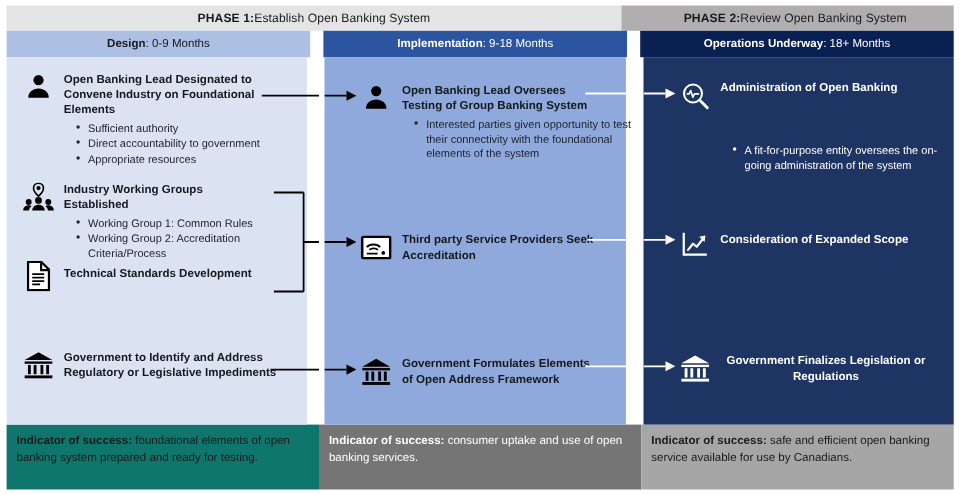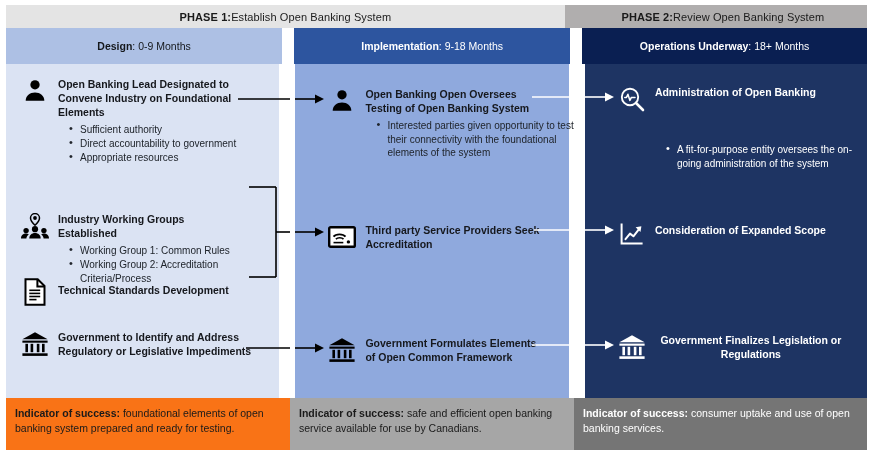--- a/index.html
+++ b/index.html
@@ -10,41 +10,41 @@
 
   
   .phase-row{display:flex;height:23px;}
   .phase-cell{display:flex;align-items:center;justify-content:center;
               font-size:11px;font-weight:bold;color:#1a1a1a;letter-spacing:.1px;}
   .phase-cell .reg{font-weight:normal;}
   .phase1{width:568px;background:#e4e4e4;}
   .phase2{width:293px;background:#b0aeae;padding-left:14px;}
 
   
-  .stage-row{display:flex;height:36px;gap:12px;}
+  .stage-row{display:flex;height:24px;gap:12px;}
   .stage-cell{display:flex;align-items:center;justify-content:center;
               font-size:10.5px;color:#ffffff;}
   .stage-cell b{font-weight:bold;}
   .stage-cell span.reg{font-weight:normal;}
   .stage-1{width:284px;background:#adc0e4;color:#15181c;}
   .stage-2{width:284px;background:#2d559f;}
   .stage-3{width:293px;background:#0a1f52;}
 
   
   .body-row{display:flex;height:334px;position:relative;gap:16px;}
   .col{position:relative;}
   .col1{width:284px;background:#dbe3f3;}
   .col2{width:284px;background:#8fa9dd;}
   .col3{width:293px;background:#1e3463;}
 
   
   .ind-row{display:flex;height:59px;}
   .ind-cell{font-size:10.5px;line-height:15px;padding:8px 9px 0 9px;box-sizing:border-box;}
   .ind-cell b{font-weight:bold;}
-  .ind-1{width:284px;background:#f97316;color:#1a1a1a;}
+  .ind-1{width:284px;background:#0f766e;color:#1a1a1a;}
   .ind-2{width:284px;background:#a6a6a6;color:#1a1a1a;}
   .ind-3{width:293px;background:#757575;color:#ffffff;}
 
   
   .block{position:absolute;display:flex;align-items:flex-start;}
   .ico{flex:0 0 auto;width:30px;height:30px;display:flex;align-items:center;
        justify-content:center;margin-right:8px;}
   .ico svg{display:block;}
   .txt{padding-top:1px;}
   .hd{font-size:10.5px;font-weight:bold;line-height:14px;color:#16181d;}
@@ -103,21 +103,21 @@
         <div class="txt">
           <div class="hd">Open Banking Lead Designated to Convene Industry on Foundational Elements</div>
           <ul class="bl">
             <li>Sufficient authority</li>
             <li>Direct accountability to government</li>
             <li>Appropriate resources</li>
           </ul>
         </div>
       </div>
 
-      <div class="block" style="left:14px;top:112px;width:252px;margin-top:35px;">
+      <div class="block" style="left:14px;top:112px;width:252px;">
         <span class="ico">
           <svg width="28" height="26" viewBox="0 0 28 26">
             <path d="M14 0.6c-2.5 0-4.5 2-4.5 4.5 0 3.2 4.5 7.2 4.5 7.2s4.5-4 4.5-7.2c0-2.5-2-4.5-4.5-4.5z" fill="none" stroke="#000" stroke-width="1.5"></path>
             <circle cx="14" cy="5" r="1.9" fill="#000"></circle>
             <circle cx="14" cy="16.2" r="3.1" fill="#000"></circle>
             <path d="M8.3 25.4c0-3.2 2.5-5.3 5.7-5.3s5.7 2.1 5.7 5.3z" fill="#000"></path>
             <circle cx="5.1" cy="17.6" r="2.7" fill="#000"></circle>
             <path d="M0 25.4c0-2.9 2.3-4.8 5.1-4.8 1 0 1.9.2 2.7.6-1.4 1.1-2.3 2.6-2.4 4.2z" fill="#000"></path>
             <circle cx="22.9" cy="17.6" r="2.7" fill="#000"></circle>
             <path d="M28 25.4c0-2.9-2.3-4.8-5.1-4.8-1 0-1.9.2-2.7.6 1.4 1.1 2.3 2.6 2.4 4.2z" fill="#000"></path>
@@ -125,21 +125,21 @@
         </span>
         <div class="txt">
           <div class="hd" style="width:150px;">Industry Working Groups Established</div>
           <ul class="bl">
             <li>Working Group 1: Common Rules</li>
             <li>Working Group 2: Accreditation Criteria/Process</li>
           </ul>
         </div>
       </div>
 
-      <div class="block" style="left:14px;top:213px;width:252px;">
+      <div class="block" style="left:14px;top:184px;width:252px;">
         <span class="ico">
           <svg width="24" height="28" viewBox="0 0 24 28">
             <path d="M2.5 1.2h12.2L21.5 8v18.8H2.5z" fill="#fff" stroke="#000" stroke-width="2"></path>
             <path d="M14.4 1.6v7h7" fill="none" stroke="#000" stroke-width="2"></path>
             <g stroke="#000" stroke-width="1.6">
               <line x1="6.3" y1="12.3" x2="17.2" y2="12.3"></line>
               <line x1="6.3" y1="15.4" x2="17.2" y2="15.4"></line>
               <line x1="6.3" y1="18.5" x2="17.2" y2="18.5"></line>
               <line x1="6.3" y1="21.6" x2="13.5" y2="21.6"></line>
             </g>
@@ -183,21 +183,21 @@
     <div class="col col2">
 
       <div class="block" style="left:32px;top:22px;width:240px;">
         <span class="ico">
           <svg width="26" height="26" viewBox="0 0 24 24">
               <circle cx="12" cy="6.3" r="4.3" fill="#000"></circle>
               <path d="M3.4 21c0-4.7 3.9-7.6 8.6-7.6s8.6 2.9 8.6 7.6z" fill="#000"></path>
             </svg>
         </span>
         <div class="txt">
-          <div class="hd" style="width:180px;">Open Banking Open Oversees Testing of Open Banking System</div>
+          <div class="hd" style="width:180px;">Open Banking Lead Oversees Testing of Group Banking System</div>
           <ul class="bl">
             <li style="width:188px;">Interested parties given opportunity to test their connectivity with the foundational elements of the system</li>
           </ul>
         </div>
       </div>
 
       <div class="block" style="left:32px;top:158px;width:240px;">
         <span class="ico">
           <svg width="28" height="22" viewBox="0 0 28 22">
             <rect x="1.2" y="1.2" width="25.6" height="19.6" rx="1.4" fill="#fff" stroke="#000" stroke-width="2.4"></rect>
@@ -218,21 +218,21 @@
             <path d="M14 1.2 1.4 8.3h25.2z" fill="#000"></path>
             <rect x="1.4" y="9.6" width="25.2" height="2.1" fill="#000"></rect>
             <rect x="4.4" y="12.8" width="2.6" height="8.4" fill="#000"></rect>
             <rect x="9.6" y="12.8" width="2.6" height="8.4" fill="#000"></rect>
             <rect x="15.8" y="12.8" width="2.6" height="8.4" fill="#000"></rect>
             <rect x="21" y="12.8" width="2.6" height="8.4" fill="#000"></rect>
             <rect x="1.4" y="22.3" width="25.2" height="2.6" fill="#000"></rect>
           </svg>
         </span>
         <div class="txt">
-          <div class="hd" style="width:180px;">Government Formulates Elements of Open Common Framework</div>
+          <div class="hd" style="width:180px;">Government Formulates Elements of Open Address Framework</div>
         </div>
       </div>
 
       <svg class="conn" width="284" height="334">
 
         <g fill="#000" stroke="#000">
           <line x1="0" y1="35" x2="20" y2="35" stroke-width="1.6"></line>
           <polygon points="20,30.4 29,35 20,39.6" stroke="none"></polygon>
           <line x1="0" y1="168" x2="20" y2="168" stroke-width="1.6"></line>
           <polygon points="20,163.4 29,168 20,172.6" stroke="none"></polygon>
@@ -306,21 +306,21 @@
           <polygon points="20,276.4 29,281 20,285.6" stroke="none"></polygon>
         </g>
       </svg>
     </div>
   </div>
 
   <div class="ind-row">
     <div class="ind-cell ind-1">
       <b>Indicator of success:</b><span> foundational elements of open banking system prepared and ready for testing.</span>
     </div>
+    <div class="ind-cell ind-3">
+      <b>Indicator of success:</b><span> consumer uptake and use of open banking services.</span>
+    </div>
     <div class="ind-cell ind-2">
       <b>Indicator of success:</b><span> safe and efficient open banking service available for use by Canadians.</span>
     </div>
-    <div class="ind-cell ind-3">
-      <b>Indicator of success:</b><span> consumer uptake and use of open banking services.</span>
-    </div>
   </div>
 
 </div>
 
 </body></html>

